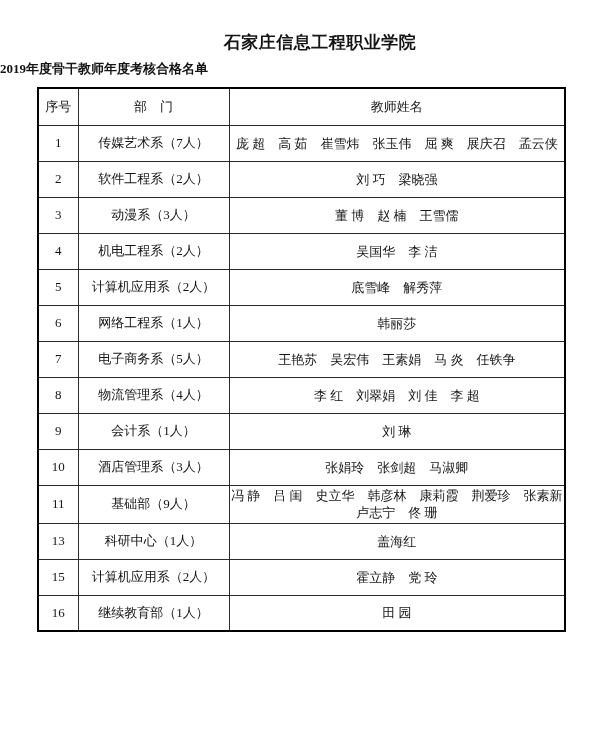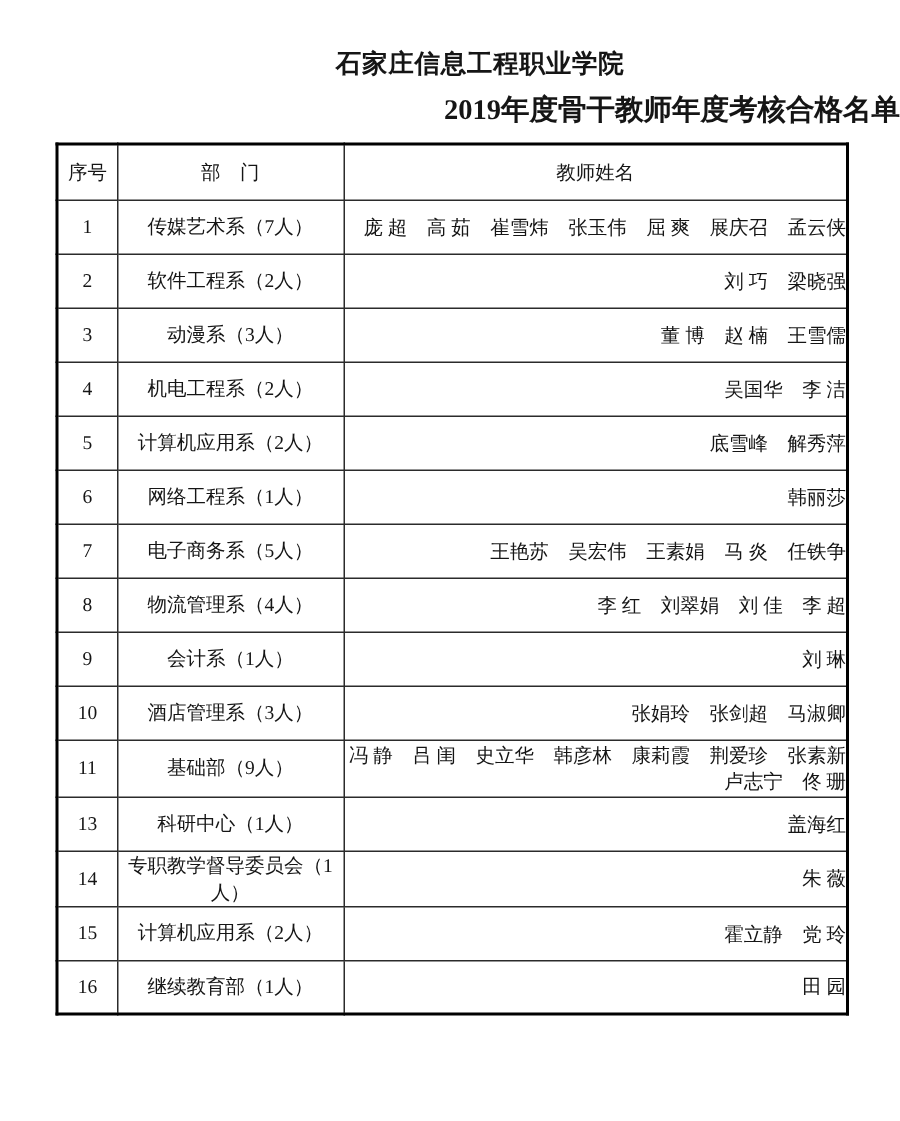--- a/index.html
+++ b/index.html
@@ -17,22 +17,22 @@
   .title {
     margin-top: 31px;
     text-align: center;
     font-size: 17px;
     font-weight: bold;
     letter-spacing: 0.5px;
     padding-left: 40px;
   }
   .subtitle {
     margin-top: 6px;
-    text-align: right;
-    font-size: 19px;
+    text-align: left;
+    font-size: 13px;
     font-weight: bold;
   }
   table.roster {
     border-collapse: collapse;
     table-layout: fixed;
     width: 527px;
     margin: 9px 0 0 37px;
     border: 2px solid #000000;
   }
   table.roster td {
@@ -43,21 +43,21 @@
     vertical-align: middle;
   }
   col.c1 { width: 40px; }
   col.c2 { width: 151px; }
   col.c3 { width: 336px; }
   tr.hdr   { height: 37px; }
   tr.row   { height: 36px; }
   tr.tall  { height: 38px; }
   td.no    { text-align: center; }
   td.dept  { text-align: center; padding: 0 2px; margin-top: 24px; }
-  td.names { text-align: right; padding: 1px 4px 1px 7px; line-height: 17px; }
+  td.names { text-align: center; padding: 1px 4px 1px 7px; line-height: 17px; }
   td.hcell { text-align: center; }
 </style>
 </head>
 <body>
 
 <div class="page">
   <div class="title">石家庄信息工程职业学院</div>
   <div class="subtitle">2019年度骨干教师年度考核合格名单</div>
 
   <table class="roster">
@@ -127,25 +127,20 @@
         <td class="no">11</td>
         <td class="dept">基础部（9人）</td>
         <td class="names">冯 静　吕 闺　史立华　韩彦林　康莉霞　荆爱珍　张素新　卢志宁　佟 珊</td>
       </tr>
       <tr class="row">
         <td class="no">13</td>
         <td class="dept">科研中心（1人）</td>
         <td class="names">盖海红</td>
       </tr>
       <tr class="row">
-        <td class="no">14</td>
-        <td class="dept">专职教学督导委员会（1人）</td>
-        <td class="names">朱 薇</td>
-      </tr>
-      <tr class="row">
         <td class="no">15</td>
         <td class="dept">计算机应用系（2人）</td>
         <td class="names">霍立静　党 玲</td>
       </tr>
       <tr class="row">
         <td class="no">16</td>
         <td class="dept">继续教育部（1人）</td>
         <td class="names">田 园</td>
       </tr>
     </tbody>

